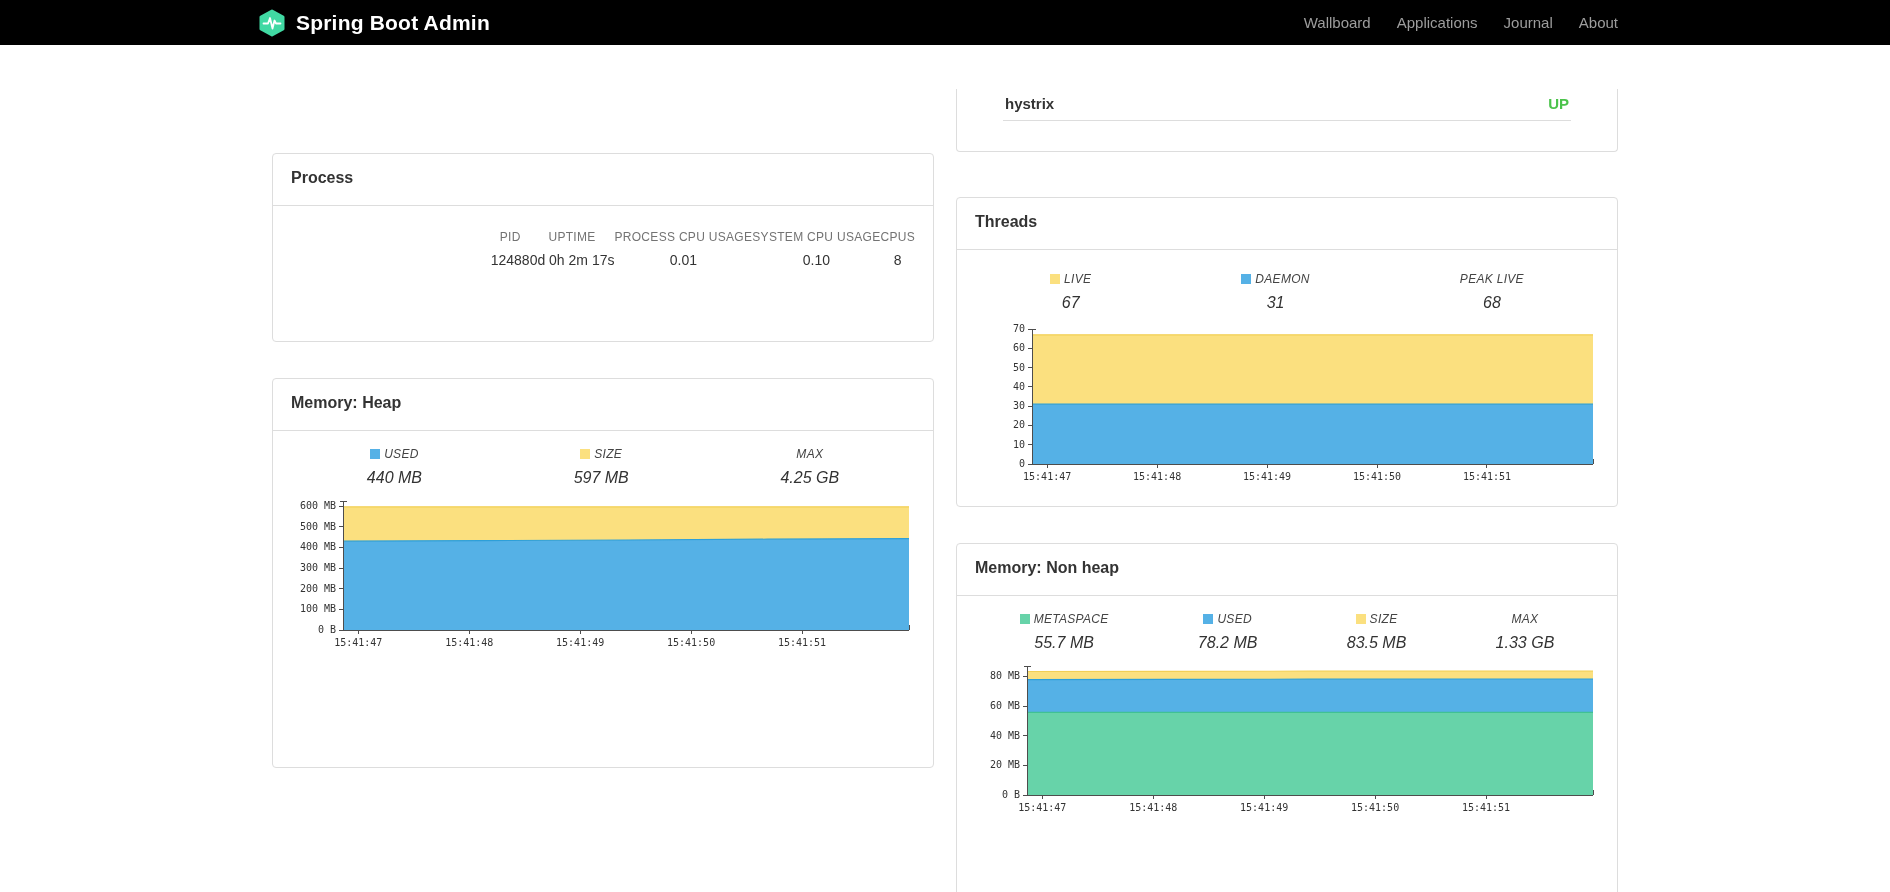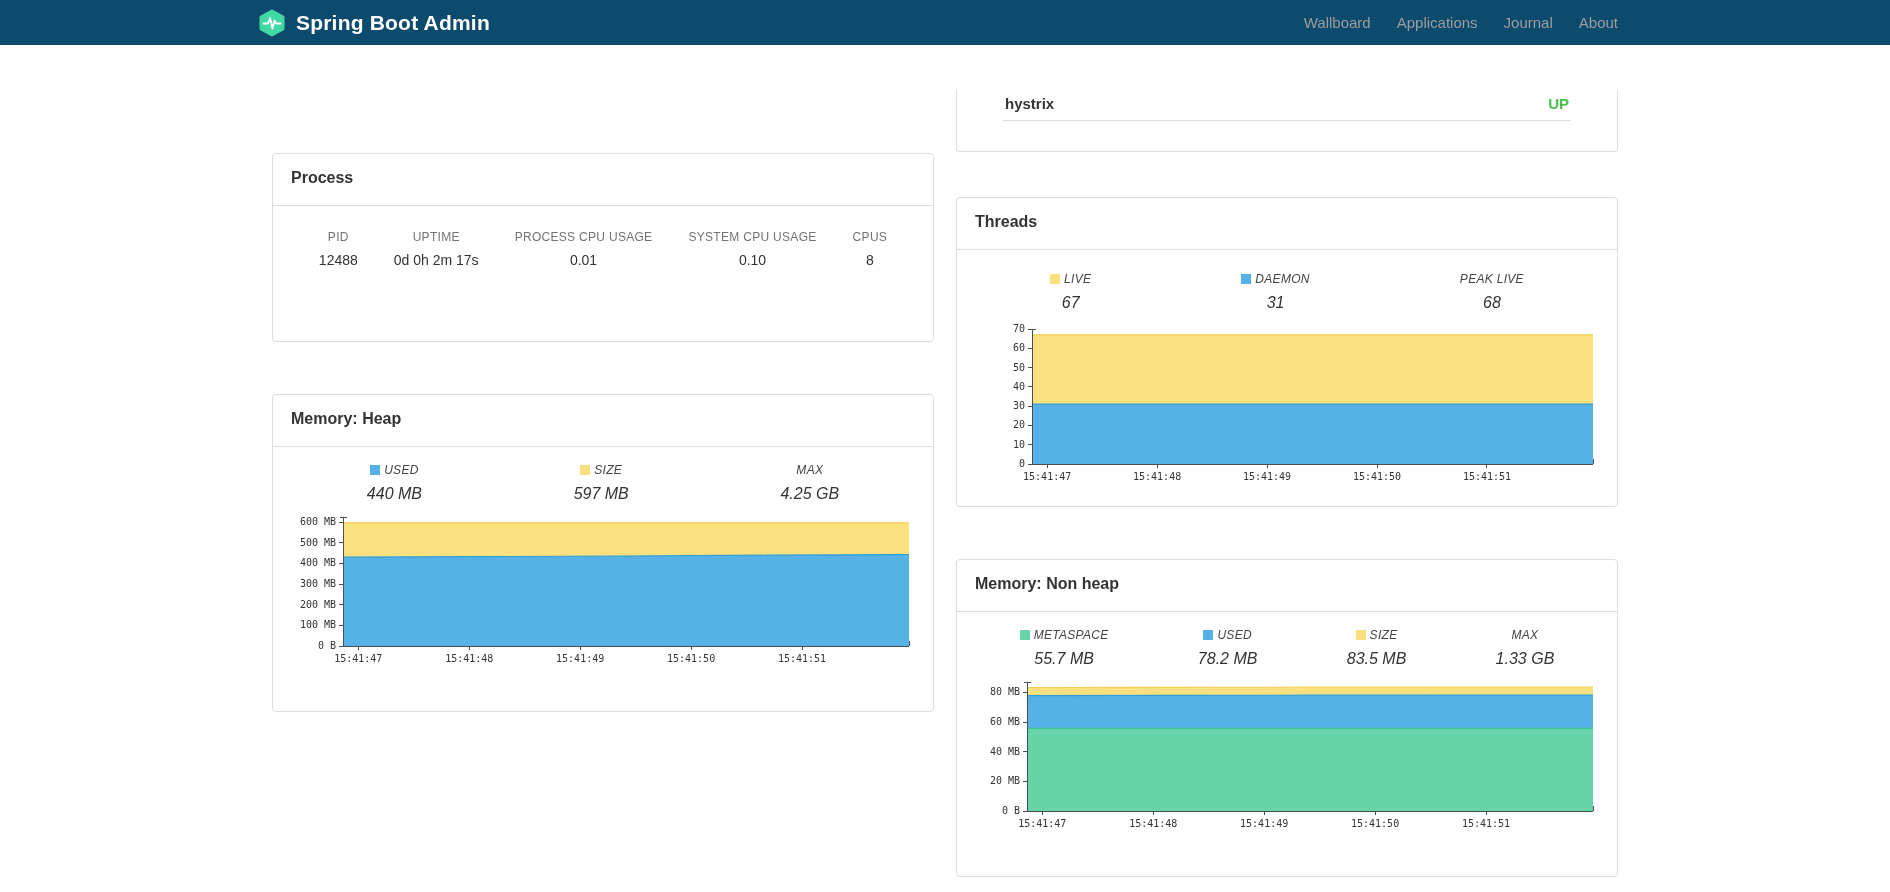--- a/index.html
+++ b/index.html
@@ -8,21 +8,21 @@
   body {
     font-family: "Liberation Sans", sans-serif;
     min-height: 892px;
     width: 1890px;
     color: #333;
   }
 
   
   .navbar {
     height: 45px;
-    background: #0c4a6e;
+    background: #000000;
     display: flex;
     align-items: center;
   }
   .nav-inner {
     width: 1346px;
     margin: 0 auto;
     display: flex;
     align-items: center;
     justify-content: space-between;
   }
@@ -82,28 +82,27 @@
     display: flex;
     justify-content: space-between;
     align-items: center;
   }
   .service-name { font-size: 15px; font-weight: bold; color: #333; }
   .status-up { font-size: 15px; font-weight: bold; }
 
   .process-panel { margin-top: 108px; height: 189px; }
   .gc-panel { margin-top: 27px; height: 136px; }
   .threads-panel { margin-top: 45px; height: 310px; }
-  .memory-panel { margin-top: 52px; height: 318px; }
+  .memory-panel { margin-top: 36px; height: 390px; }
 
   
   .metrics {
     display: flex;
-    justify-content: center;
+    justify-content: flex-end;
     text-align: center;
-    gap: 36px;
   }
   .process-panel .metrics { padding-top: 24px; }
   .gc-panel .metrics { padding-top: 18px; }
   .metric-label { font-size: 12px; color: #737373; letter-spacing: 0.3px; }
   .metric-value { font-size: 14px; color: #333; margin-top: 8px; }
 
   
   .legend {
     display: flex;
     justify-content: space-around;

